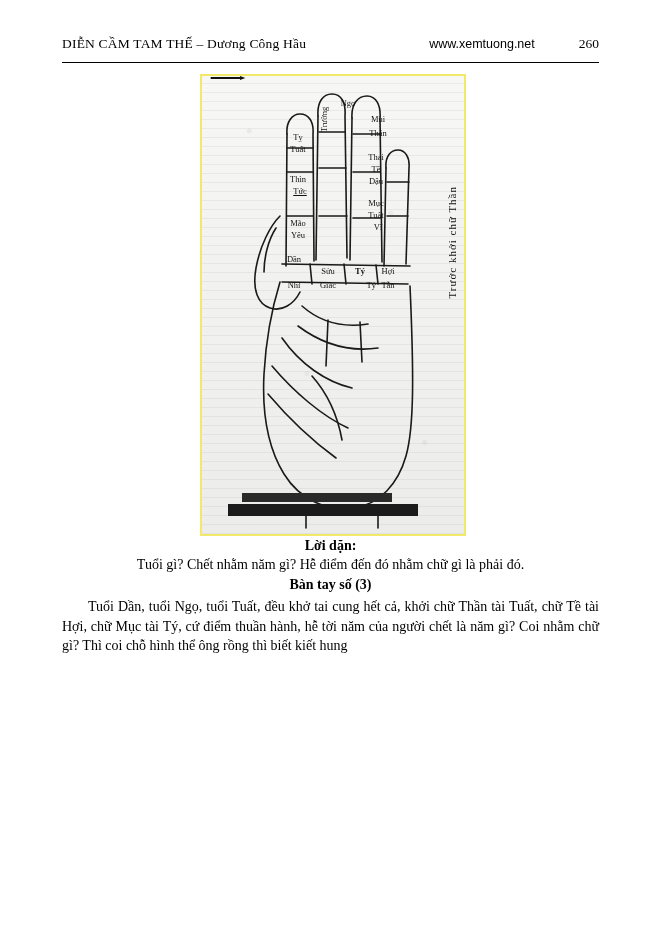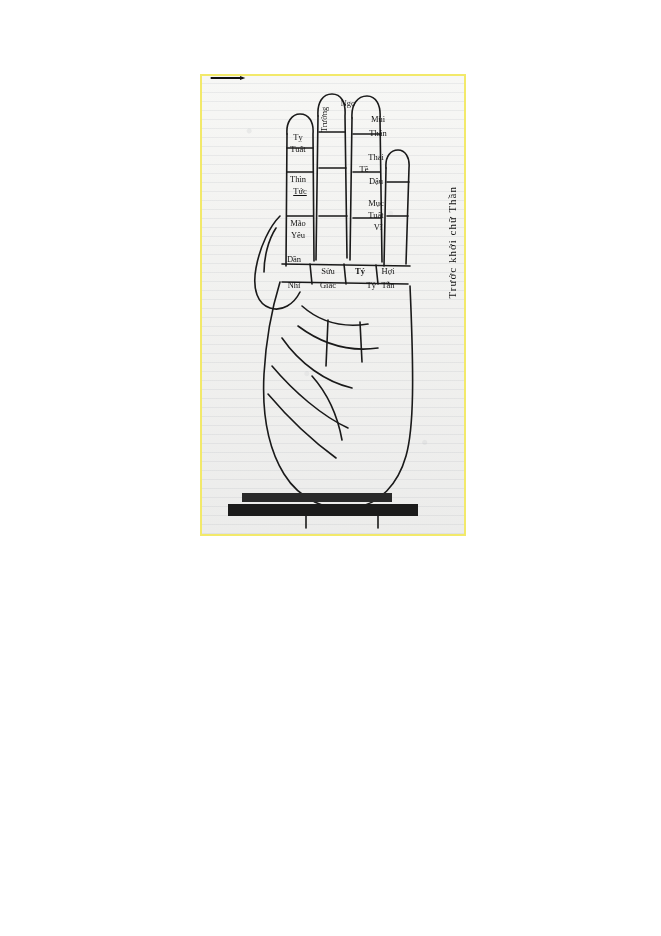--- a/index.html
+++ b/index.html
@@ -167,20 +167,27 @@
     line-height: 19.5px;
     text-align: justify;
     text-indent: 26px;
   }
 </style>
 </head>
 <body>
 
 <div class="page">
 
+  <div class="header">
+    <div class="header-left">DIỄN CẦM TAM THẾ – Dương Công Hầu</div>
+    <div class="header-right">
+      <span class="header-site">www.xemtuong.net</span>
+      <span class="header-page">260</span>
+    </div>
+  </div>
 
   <div class="figure">
     <div class="figure-bg"></div>
     <div class="figure-noise"></div>
 
     <svg width="262" height="458" viewBox="0 0 262 458">
       <g fill="none" stroke="#1a1a1a" stroke-width="1.6" stroke-linecap="round" stroke-linejoin="round">
 
         <path d="M85,58 C84,46 90,38 98,38 C107,38 112,46 111,58 L112,185"></path>
         <path d="M85,58 L84,190"></path>
@@ -242,35 +249,41 @@
     <div class="fig-base-light"></div>
 
     <div id="label-layer">
         <div class="flabel" style="left: 130px; top: 23px; width: 32px;">Ngọ</div>
         <div class="flabel rot" style="left: 106px; top: 39px; width: 32px; transform: rotate(-90deg);">Trường</div>
         <div class="flabel" style="left: 160px; top: 39px; width: 32px;">Mùi</div>
         <div class="flabel" style="left: 160px; top: 53px; width: 32px;">Thân</div>
         <div class="flabel" style="left: 80px; top: 57px; width: 32px;">Tỵ</div>
         <div class="flabel" style="left: 80px; top: 69px; width: 32px;">Tuất</div>
         <div class="flabel" style="left: 158px; top: 77px; width: 32px;">Thai</div>
-        <div class="flabel" style="left: 146px; top: 89px; width: 32px;">Tề</div>
+        <div class="flabel" style="left: 158px; top: 89px; width: 32px;">Tề</div>
         <div class="flabel" style="left: 158px; top: 101px; width: 32px;">Dậu</div>
         <div class="flabel" style="left: 80px; top: 99px; width: 32px;">Thìn</div>
         <div class="flabel" style="left: 82px; top: 111px; width: 32px; text-decoration: underline;">Tức</div>
         <div class="flabel" style="left: 158px; top: 123px; width: 32px;">Mục</div>
         <div class="flabel" style="left: 158px; top: 135px; width: 32px;">Tuất</div>
         <div class="flabel" style="left: 80px; top: 143px; width: 32px;">Mão</div>
         <div class="flabel" style="left: 80px; top: 155px; width: 32px;">Yêu</div>
         <div class="flabel" style="left: 160px; top: 147px; width: 32px;">Vĩ</div>
         <div class="flabel" style="left: 76px; top: 179px; width: 32px;">Dần</div>
         <div class="flabel" style="left: 110px; top: 191px; width: 32px;">Sửu</div>
         <div class="flabel" style="left: 142px; top: 191px; width: 32px; font-weight: bold;">Tý</div>
         <div class="flabel" style="left: 170px; top: 191px; width: 32px;">Hợi</div>
         <div class="flabel" style="left: 76px; top: 205px; width: 32px;">Nhĩ</div>
         <div class="flabel" style="left: 110px; top: 205px; width: 32px;">Giác</div>
         <div class="flabel" style="left: 142px; top: 205px; width: 32px; text-align: right;">Tỷ</div>
         <div class="flabel" style="left: 170px; top: 205px; width: 32px;">Tẫn</div>
       </div>
   </div>
 
-
+  <div class="caption-block">
+    <div class="caption-title">Lời dặn:</div>
+    <div class="caption-line">Tuổi gì? Chết nhằm năm gì? Hễ điểm đến đó nhằm chữ gì là phải đó.</div>
+    <div class="caption-sub">Bàn tay số (3)</div>
+  </div>
+
+  <div class="body-para">Tuổi Dần, tuổi Ngọ, tuổi Tuất, đều khở tai cung hết cả, khởi chữ Thần tài Tuất, chữ Tề tài Hợi, chữ Mục tài Tý, cứ điểm thuần hành, hễ tời năm của người chết là năm gì? Coi nhằm chữ gì? Thì coi chỗ hình thể ông rồng thì biết kiết hung</div>
 
 </div>
 
 </body></html>

